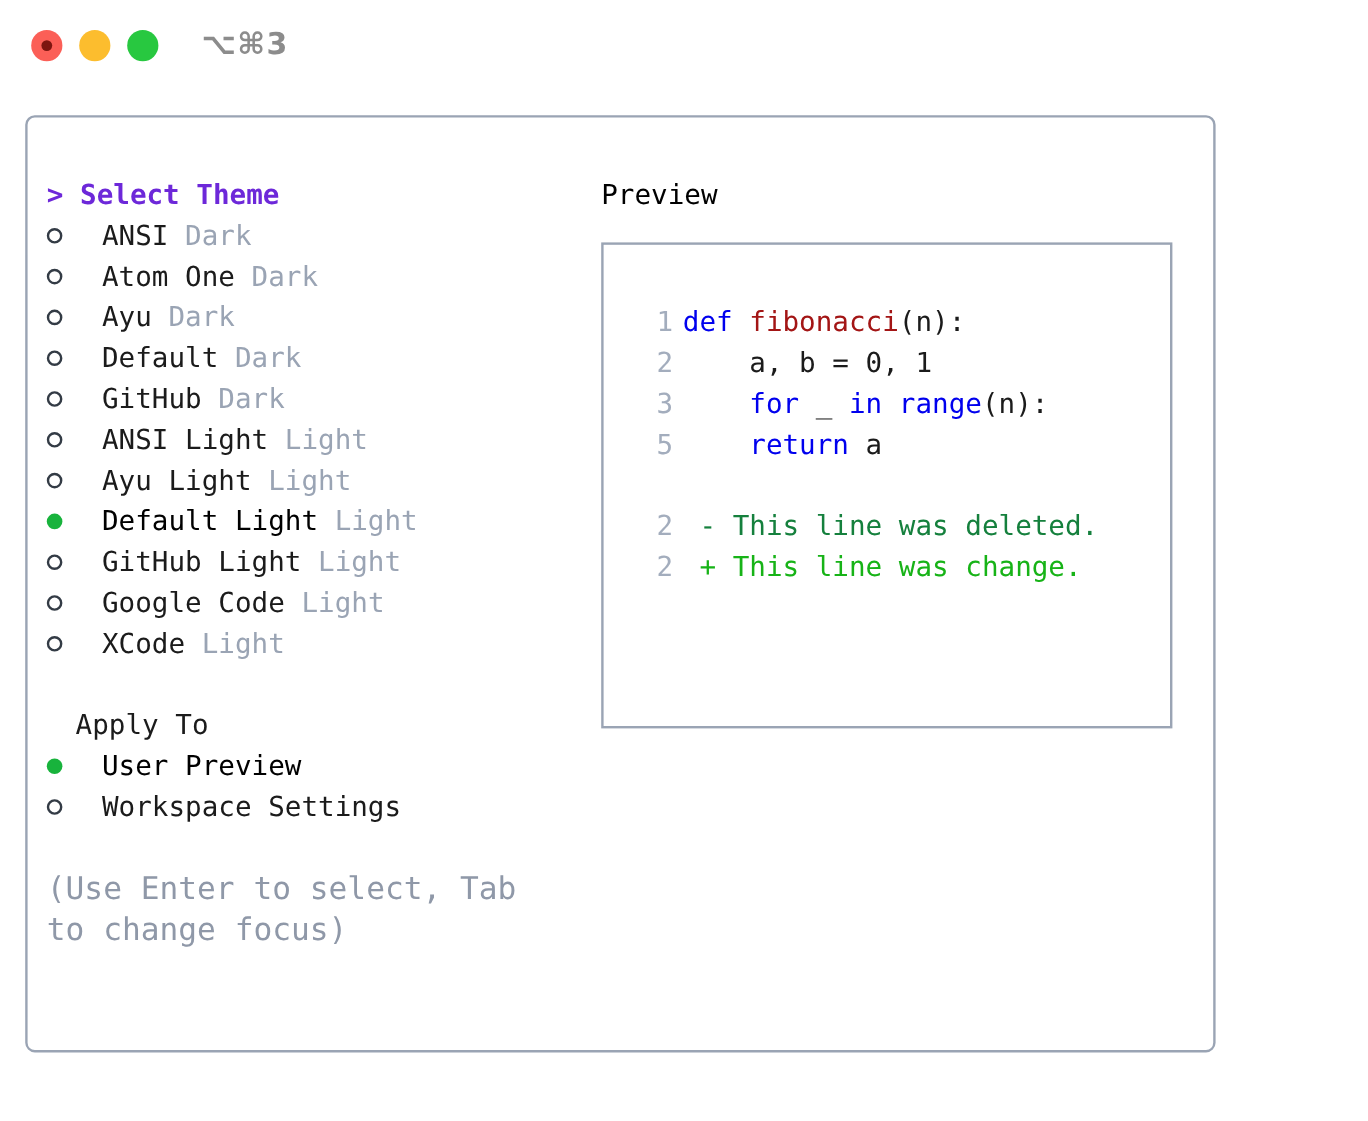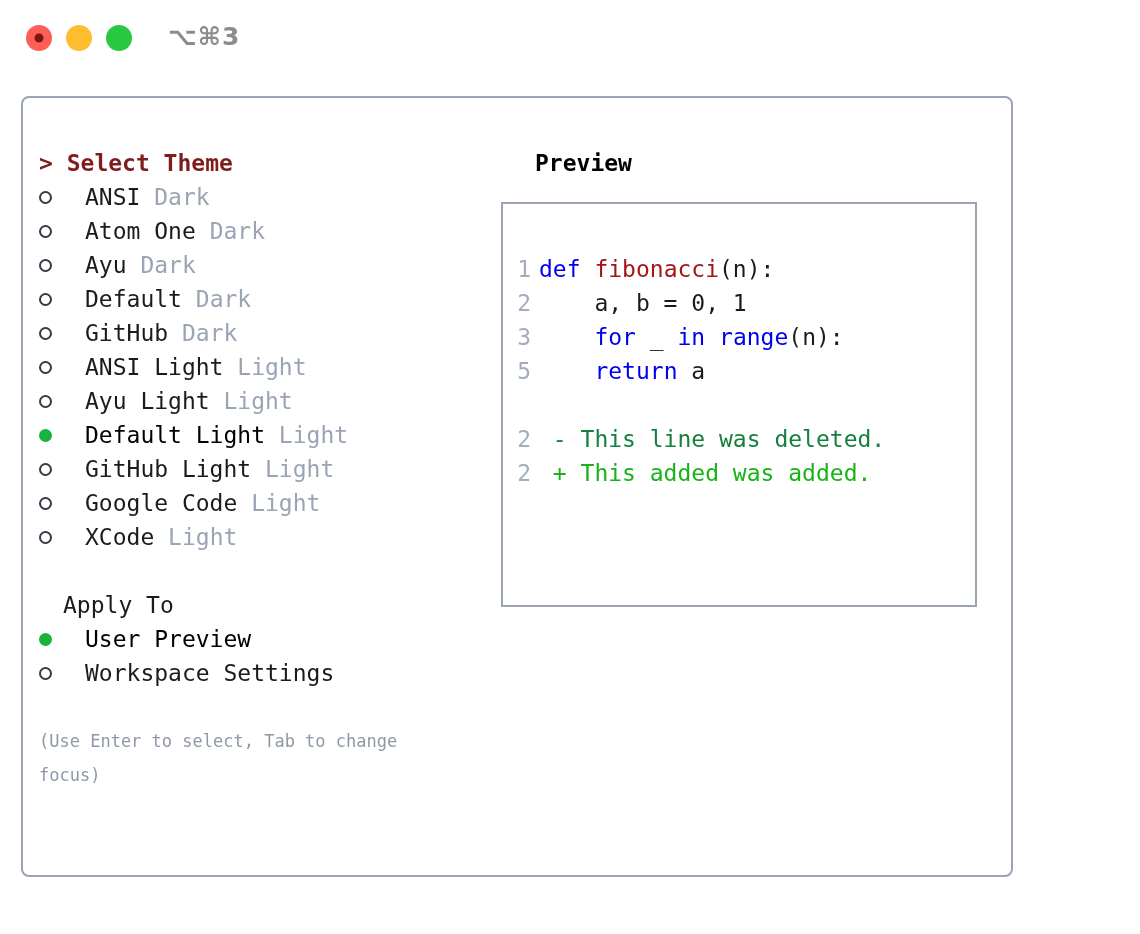--- a/index.html
+++ b/index.html
@@ -100,21 +100,21 @@
   .mono-row {
     font-family: "DejaVu Sans Mono", monospace;
     font-size: 23px;
     line-height: 34px;
     white-space: pre;
     color: #1b1b1b;
   }
 
   .heading {
     font-weight: bold;
-    color: #7f1d1d;
+    color: #6d28d9;
     letter-spacing: 0px;
   }
 
   .bullet {
     display: inline-block;
     width: 22px;
   }
   .bullet-dot {
     display: inline-block;
     width: 13px;
@@ -133,55 +133,54 @@
 
   .item-label { color: #1b1b1b; margin-left: 24px; }
   .item-label.selected { color: #000000; }
   .badge { color: #9aa4b4; margin-top: 28px; }
 
   .plain-indent { padding-left: 24px; }
 
   .hint {
     color: #8f98a8;
     font-family: "DejaVu Sans Mono", monospace;
-    font-size: 17px;
+    font-size: 26px;
     line-height: 34px;
     width: 410px;
     white-space: normal;
   }
 
   .spacer-line { height: 34px; }
 
   
   .right-col {
     position: absolute;
     left: 478px;
     top: 48px;
     width: 500px;
   }
   .preview-title {
     font-family: "DejaVu Sans Mono", monospace;
     font-size: 23px;
-    font-weight: bold;
+    font-weight: normal;
     color: #000000;
     line-height: 34px;
-    margin-left: 34px;
   }
   .code-box {
     margin-top: 22px;
     width: 476px;
     height: 405px;
     border: 2px solid #9aa4b4;
     box-sizing: border-box;
     background: #ffffff;
     position: relative;
   }
   .code-inner {
     position: absolute;
-    left: 4px;
+    left: 34px;
     top: 48px;
     right: 6px;
   }
   .code-line {
     font-family: "DejaVu Sans Mono", monospace;
     font-size: 23px;
     line-height: 34px;
     white-space: pre;
   }
   .ln {
@@ -256,21 +255,21 @@
           <div class="code-inner">
             <div id="code-lines">
                 <div class="code-line"><span class="ln">1</span><span class="kw">def </span><span class="fn">fibonacci</span><span class="txt">(n):</span></div>
                 <div class="code-line"><span class="ln">2</span><span class="txt">    a, b = 0, 1</span></div>
                 <div class="code-line"><span class="ln">3</span><span class="txt">    </span><span class="kw">for</span><span class="txt"> _ </span><span class="kw">in</span><span class="txt"> </span><span class="kw">range</span><span class="txt">(n):</span></div>
                 <div class="code-line"><span class="ln">5</span><span class="txt">    </span><span class="kw">return</span><span class="txt"> a</span></div>
               </div>
             <div class="spacer-line"></div>
             <div id="diff-lines">
                 <div class="code-line"><span class="ln">2</span><span class="del"> - This line was deleted.</span></div>
-                <div class="code-line"><span class="ln">2</span><span class="add"> + This added was added.</span></div>
+                <div class="code-line"><span class="ln">2</span><span class="add"> + This line was change.</span></div>
               </div>
           </div>
         </div>
       </div>
 
     </div>
   </div>
 </div>
 
 </body></html>

